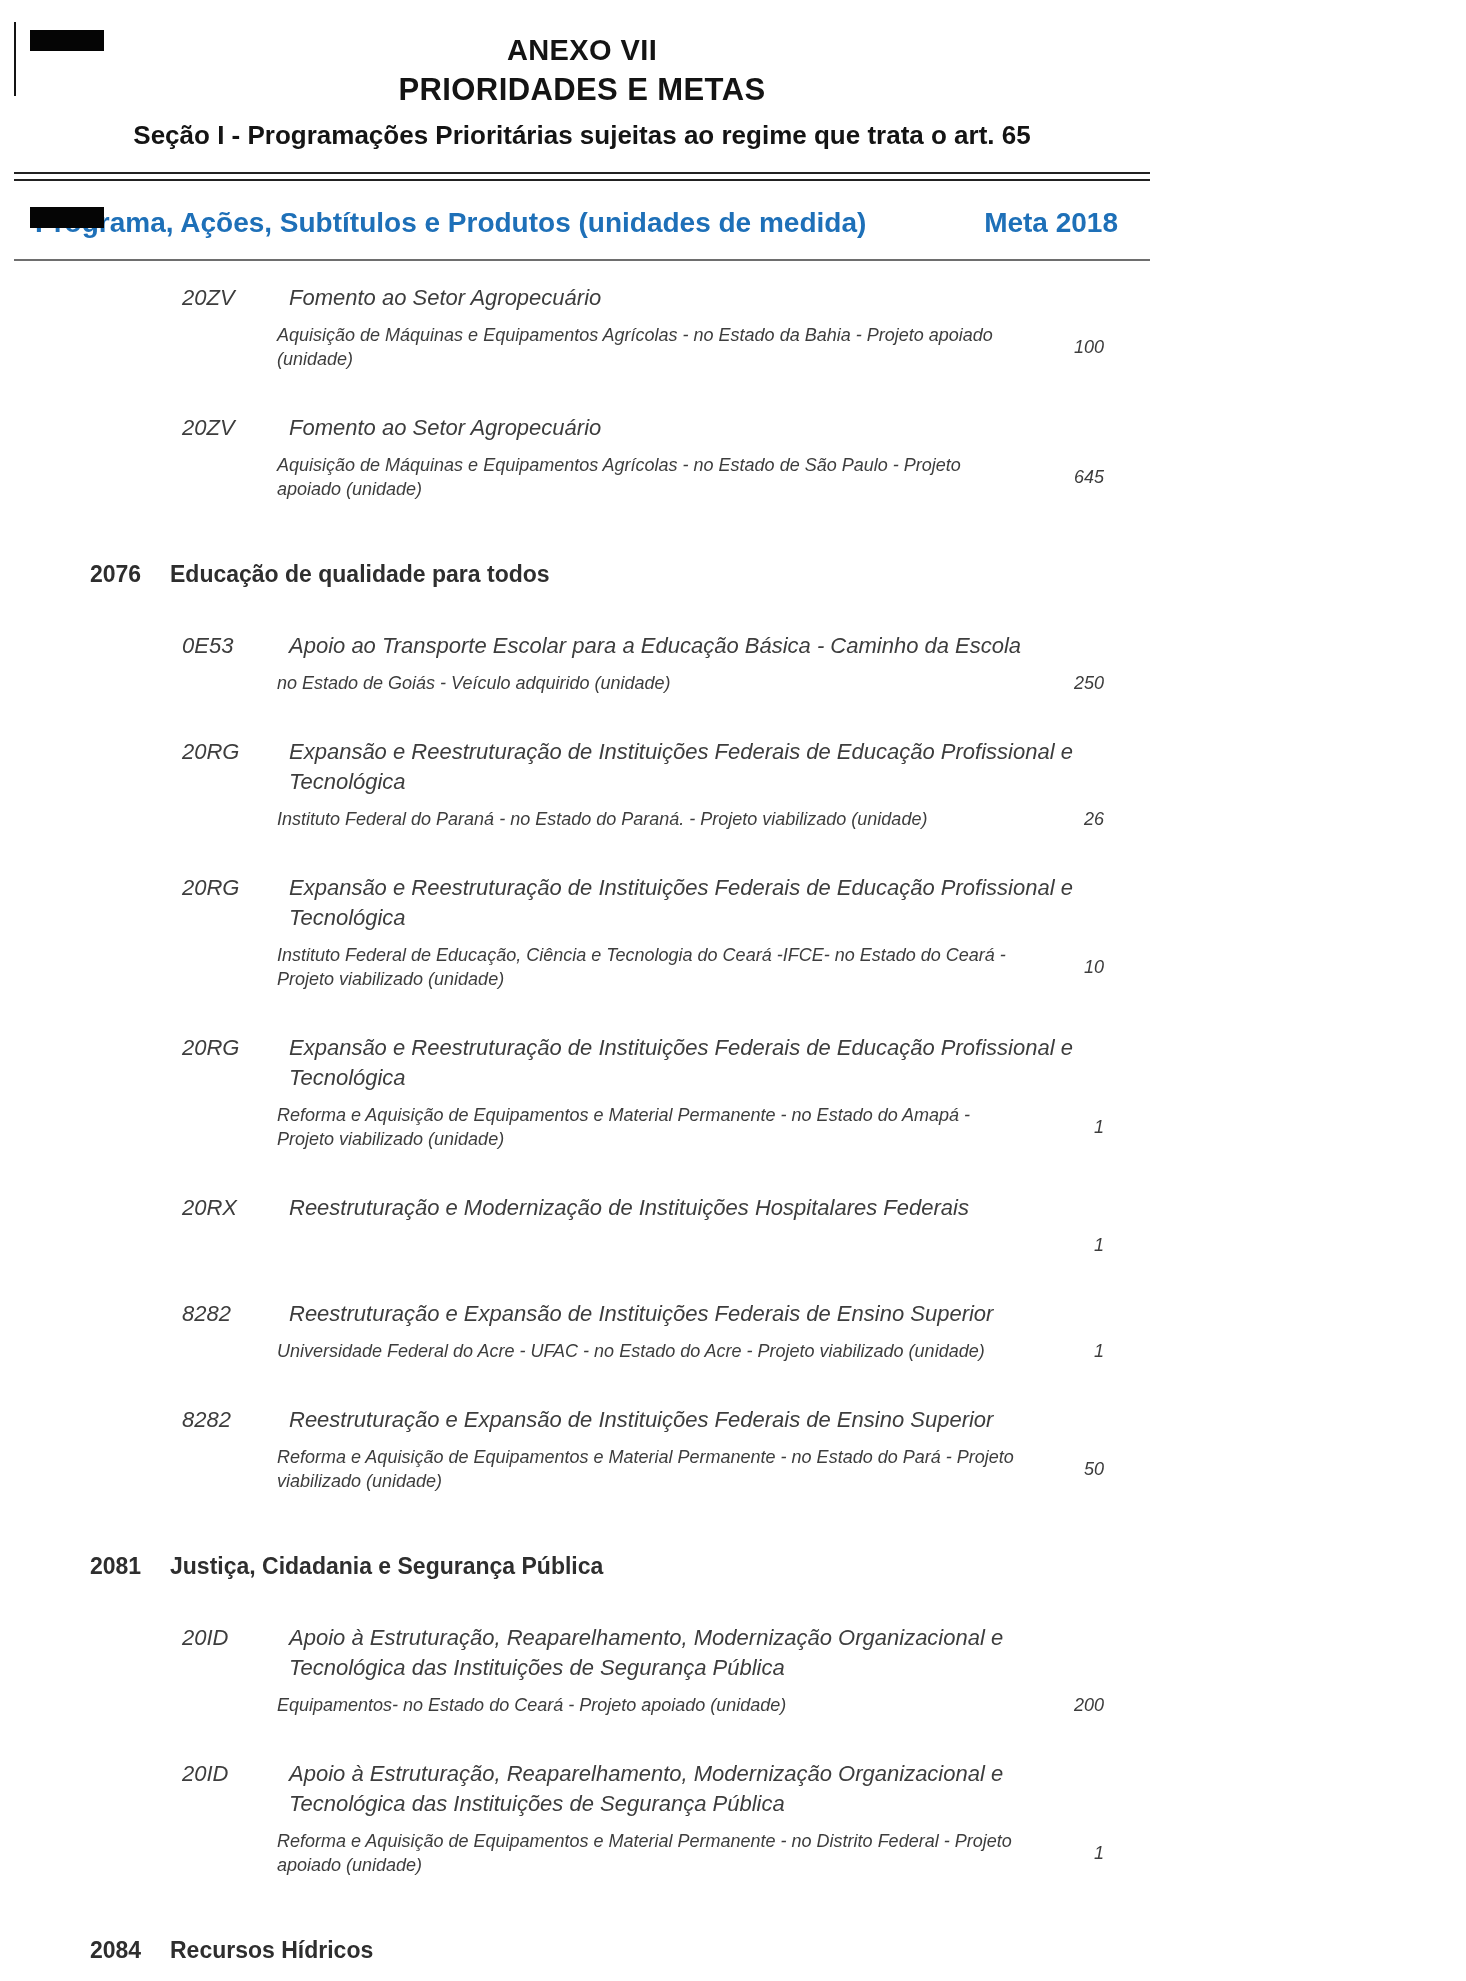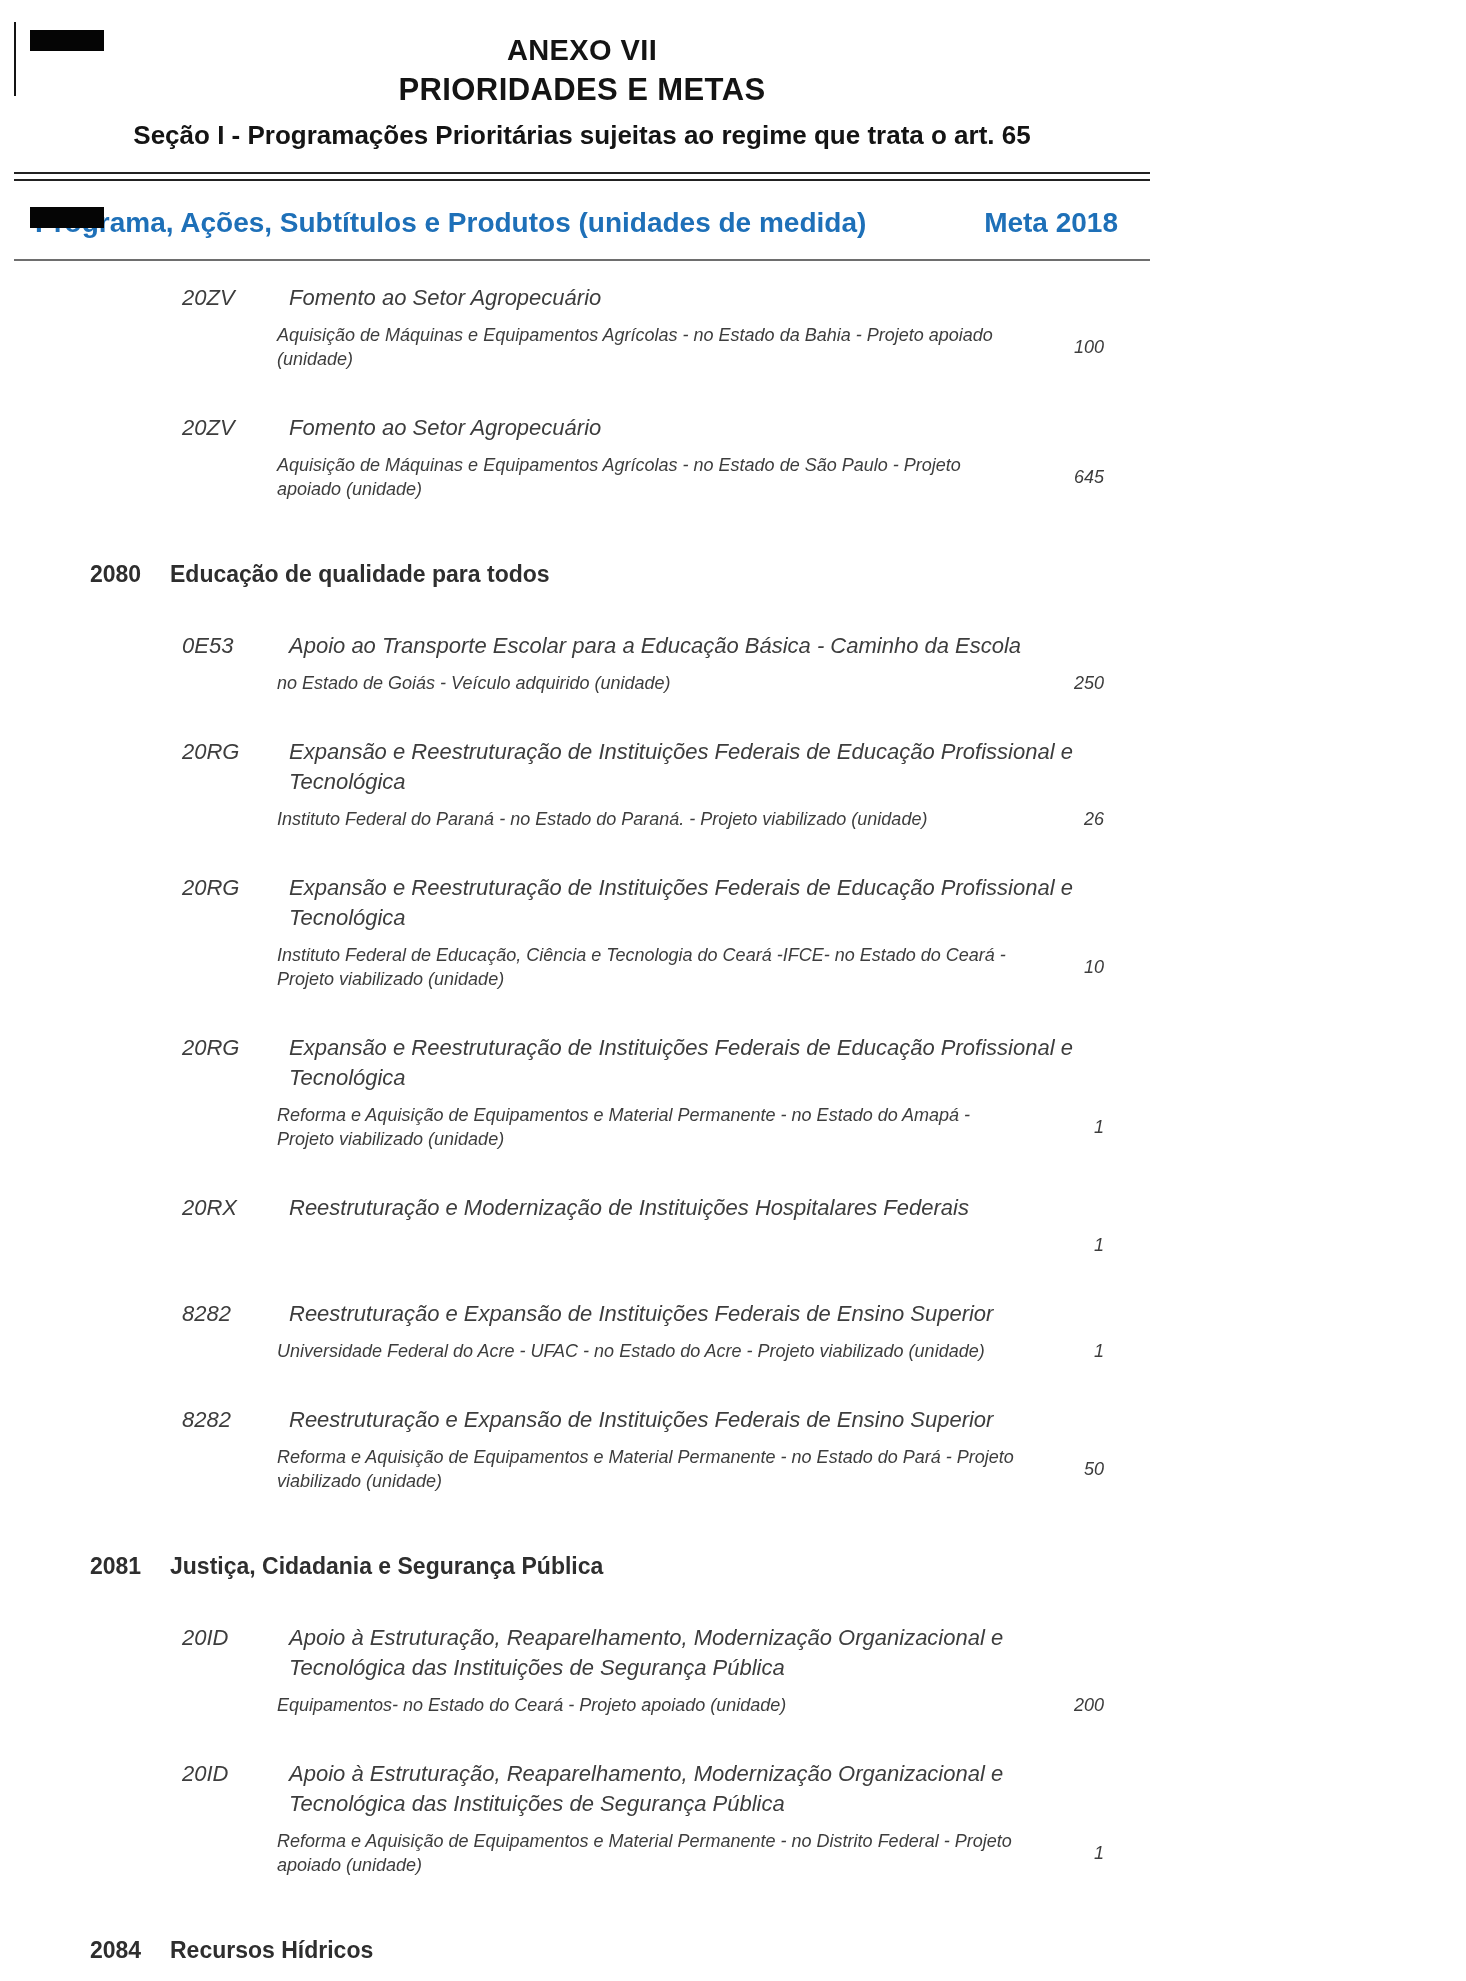--- a/index.html
+++ b/index.html
@@ -145,21 +145,21 @@
       <div class="ebody">
         <div class="etitle">Fomento ao Setor Agropecuário</div>
         <div class="subline">
           <div class="esub">Aquisição de Máquinas e Equipamentos Agrícolas - no Estado de São Paulo - Projeto apoiado (unidade)</div>
           <div class="emeta">645</div>
         </div>
       </div>
     </div>
 
     <div class="program-row">
-      <div class="pcode">2080</div>
+      <div class="pcode">2076</div>
       <div class="ptitle">Educação de qualidade para todos</div>
     </div>
 
     <div class="entry">
       <div class="code">0E53</div>
       <div class="ebody">
         <div class="etitle">Apoio ao Transporte Escolar para a Educação Básica - Caminho da Escola</div>
         <div class="subline">
           <div class="esub">no Estado de Goiás - Veículo adquirido (unidade)</div>
           <div class="emeta">250</div>

